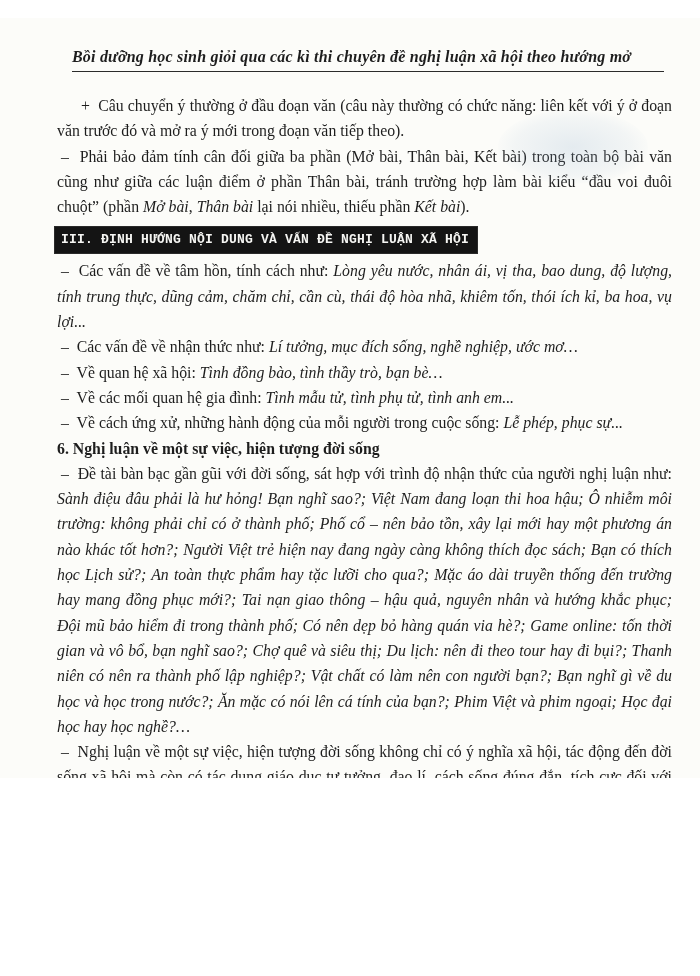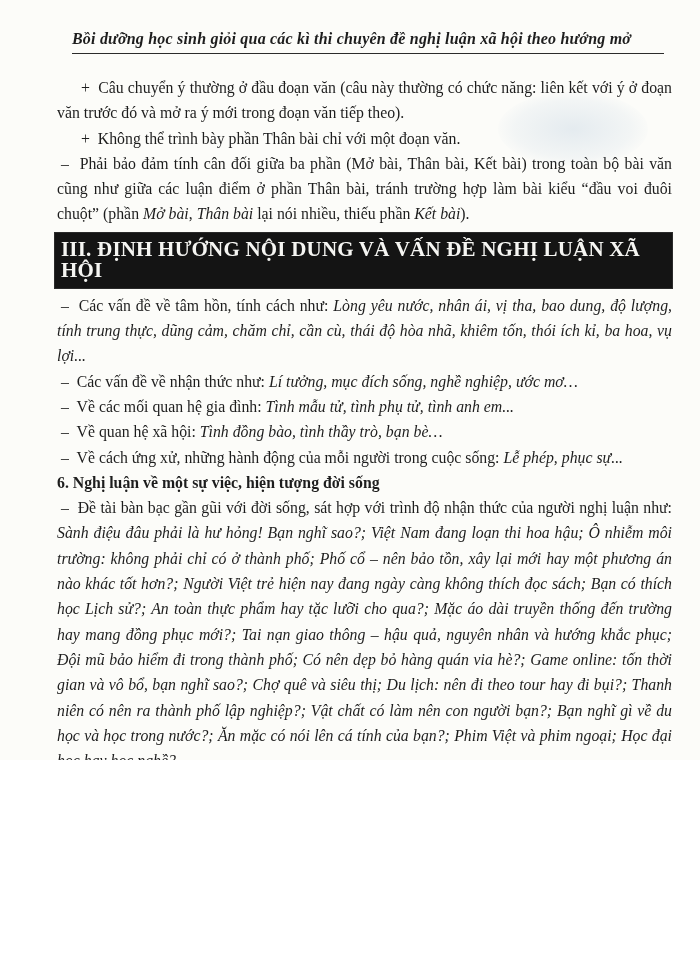--- a/index.html
+++ b/index.html
@@ -3,20 +3,21 @@
 <meta charset="utf-8">
 <style>
   html,body{margin:0;padding:0;background:#ffffff;}
   .page{
     position:relative;
     width:700px;height:760px;
     background:#fcfcf9;
     overflow:hidden;
     font-family:"Liberation Serif", serif;
     color:#1d1d1d;
+    margin-top:18px;
   }
   
   .running-header{
     margin:30px 36px 0 72px;
     padding-bottom:5px;
     border-bottom:1.6px solid #2b2b2b;
     font-size:16px;
     font-weight:bold;
     font-style:italic;
     letter-spacing:.2px;
@@ -35,25 +36,26 @@
   .num-heading{
     font-weight:bold;
     text-align:left;
   }
   .bar-wrap{ text-align:left; margin:6px 0 5px -2px; }
   .section-bar{
     display:inline-block;
     background:#141414;
     color:#f5f5f2;
     font-weight:bold;
-    font-size:21px;
+    font-size:13px;
     line-height:1;
     padding:6px 8px 7px 6px;
     letter-spacing:.2px;
     box-shadow:0 0 0 1px #2a2a2a;
+    font-family:Liberation Mono, monospace;
   }
   
   .page-number{
     position:absolute;
     left:64px; top:922px;
     font-size:16px;
   }
   .wm-title{
     position:absolute;
     left:146px; top:846px;
@@ -92,27 +94,26 @@
 
 <div class="page">
 
   <div class="faded-stamp"></div>
 
   <div class="running-header">Bồi dưỡng học sinh giỏi qua các kì thi chuyên đề nghị luận xã hội theo hướng mở</div>
 
   <div class="content">
 
       <div class="para plus"><span>+&nbsp; Câu chuyển ý thường ở đầu đoạn văn (câu này thường có chức năng: liên kết với ý ở đoạn văn trước đó và mở ra ý mới trong đoạn văn tiếp theo).</span></div>
-      <div class="para plus"><span>+&nbsp; Không thể trình bày phần Thân bài chỉ với một đoạn văn.</span></div>
       <div class="para dash"><span>–&nbsp; Phải bảo đảm tính cân đối giữa ba phần (Mở bài, Thân bài, Kết bài) trong toàn bộ bài văn cũng như giữa các luận điểm ở phần Thân bài, tránh trường hợp làm bài kiểu “đầu voi đuôi chuột” (phần </span><span class="it">Mở bài</span><span>, </span><span class="it">Thân bài</span><span> lại nói nhiều, thiếu phần </span><span class="it">Kết bài</span><span>).</span></div>
       <div class="bar-wrap"><span class="section-bar">III. ĐỊNH HƯỚNG NỘI DUNG VÀ VẤN ĐỀ NGHỊ LUẬN XÃ HỘI</span></div>
       <div class="para dash"><span>–&nbsp; Các vấn đề về tâm hồn, tính cách như: </span><span class="it">Lòng yêu nước, nhân ái, vị tha, bao dung, độ lượng, tính trung thực, dũng cảm, chăm chỉ, cần cù, thái độ hòa nhã, khiêm tốn, thói ích kỉ, ba hoa, vụ lợi...</span></div>
       <div class="para dash"><span>–&nbsp; Các vấn đề về nhận thức như: </span><span class="it">Lí tưởng, mục đích sống, nghề nghiệp, ước mơ…</span></div>
+      <div class="para dash"><span>–&nbsp; Về quan hệ xã hội: </span><span class="it">Tình đồng bào, tình thầy trò, bạn bè…</span></div>
       <div class="para dash"><span>–&nbsp; Về các mối quan hệ gia đình: </span><span class="it">Tình mẫu tử, tình phụ tử, tình anh em...</span></div>
-      <div class="para dash"><span>–&nbsp; Về quan hệ xã hội: </span><span class="it">Tình đồng bào, tình thầy trò, bạn bè…</span></div>
       <div class="para dash"><span>–&nbsp; Về cách ứng xử, những hành động của mỗi người trong cuộc sống: </span><span class="it">Lễ phép, phục sự...</span></div>
       <div class="num-heading">6. Nghị luận về một sự việc, hiện tượng đời sống</div>
       <div class="para dash"><span>–&nbsp; Đề tài bàn bạc gần gũi với đời sống, sát hợp với trình độ nhận thức của người nghị luận như: </span><span class="it">Sành điệu đâu phải là hư hỏng! Bạn nghĩ sao?; Việt Nam đang loạn thi hoa hậu; Ô nhiễm môi trường: không phải chỉ có ở thành phố; Phố cổ – nên bảo tồn, xây lại mới hay một phương án nào khác tốt hơn?; Người Việt trẻ hiện nay đang ngày càng không thích đọc sách; Bạn có thích học Lịch sử?; An toàn thực phẩm hay tặc lưỡi cho qua?; Mặc áo dài truyền thống đến trường hay mang đồng phục mới?; Tai nạn giao thông – hậu quả, nguyên nhân và hướng khắc phục; Đội mũ bảo hiểm đi trong thành phố; Có nên dẹp bỏ hàng quán via hè?; Game online: tốn thời gian và vô bổ, bạn nghĩ sao?; Chợ quê và siêu thị; Du lịch: nên đi theo tour hay đi bụi?; Thanh niên có nên ra thành phố lập nghiệp?; Vật chất có làm nên con người bạn?; Bạn nghĩ gì về du học và học trong nước?; Ăn mặc có nói lên cá tính của bạn?; Phim Việt và phim ngoại; Học đại học hay học nghề?…</span></div>
       <div class="para dash"><span>–&nbsp; Nghị luận về một sự việc, hiện tượng đời sống không chỉ có ý nghĩa xã hội, tác động đến đời sống xã hội mà còn có tác dụng giáo dục tư tưởng, đạo lí, cách sống đúng đắn, tích cực đối với học sinh, thanh niên.</span></div>
     </div>
 
   <div class="wm-title">davibooks</div>
 
   <div class="wm-tagline">Khát vọng tri thức</div>
 

